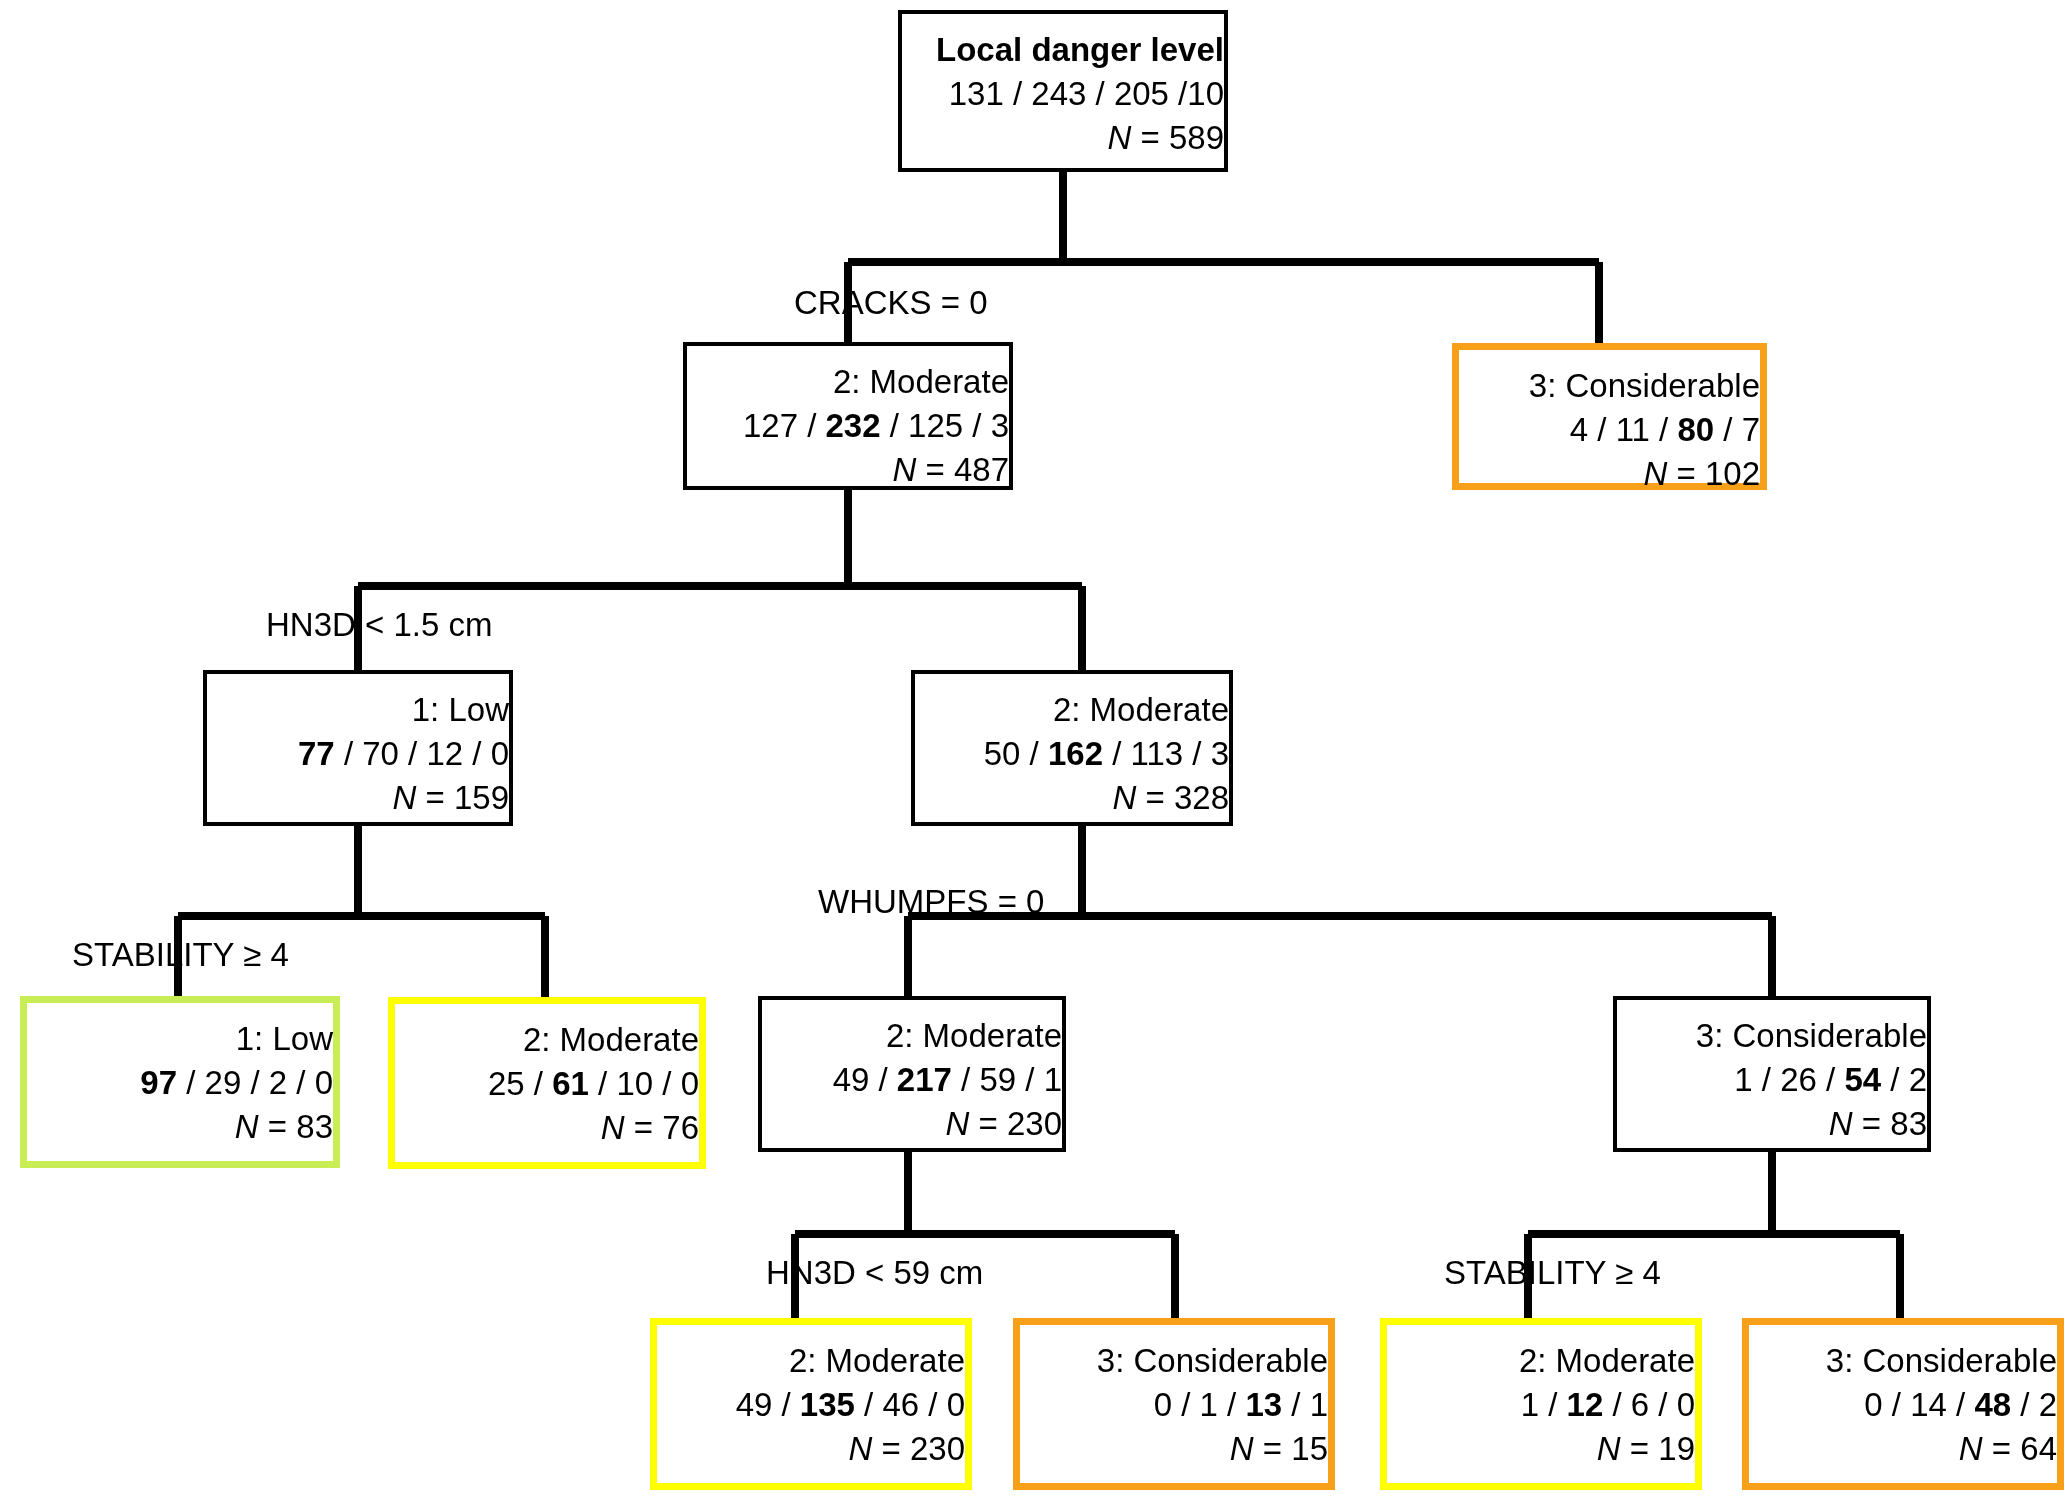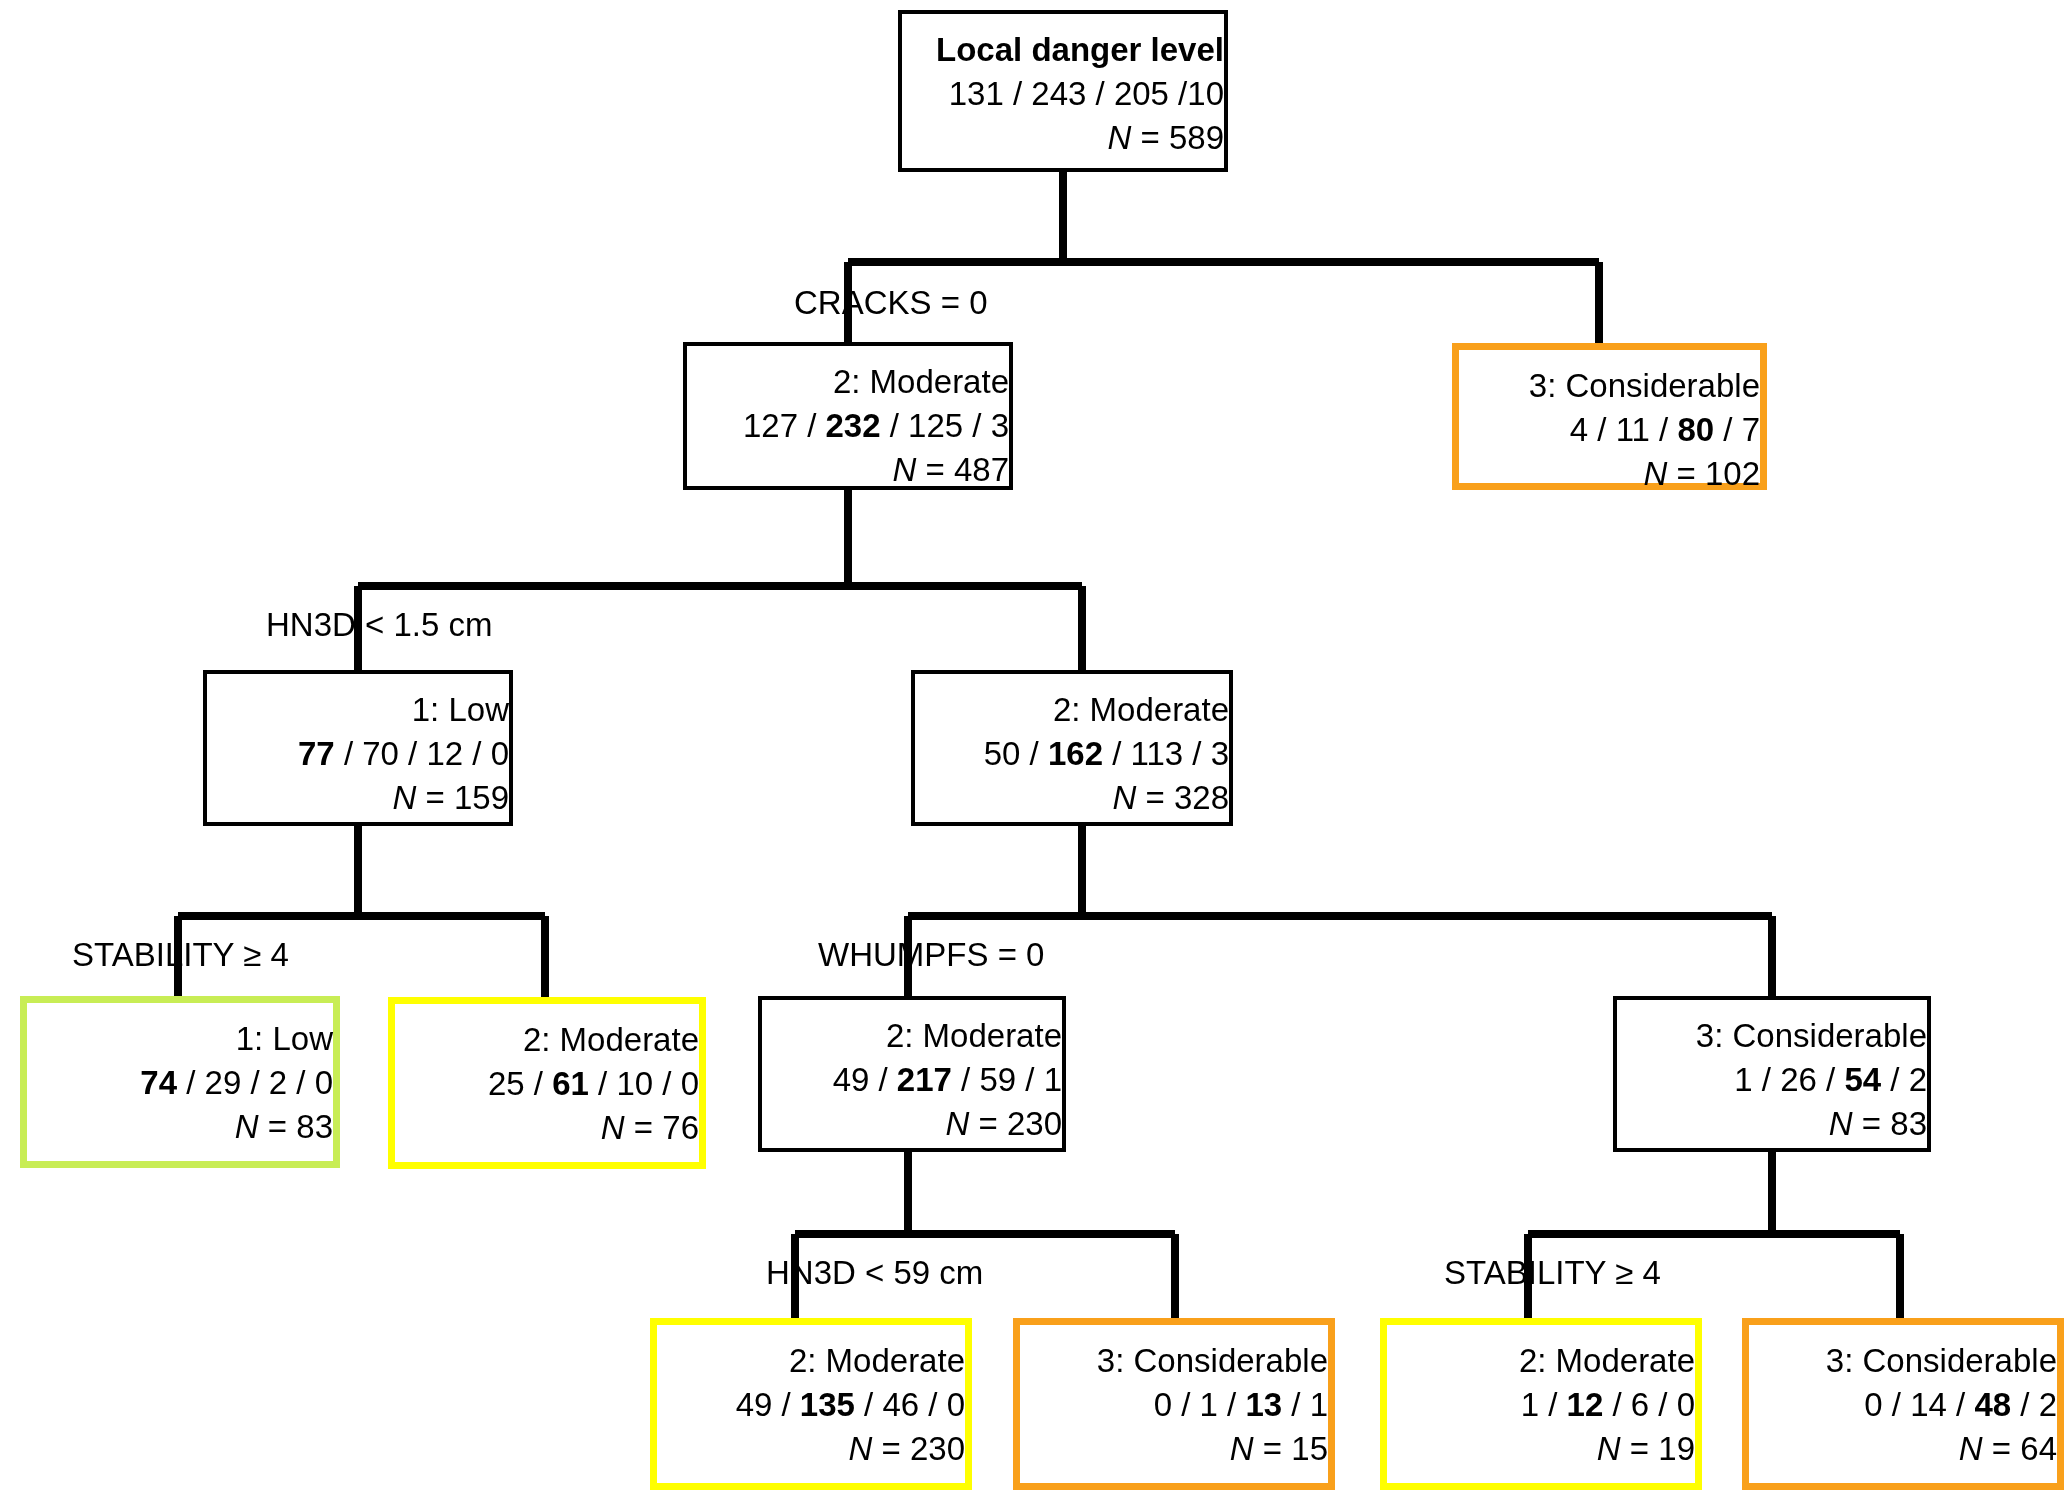--- a/index.html
+++ b/index.html
@@ -130,21 +130,21 @@
   </div>
 
   <div class="node" style="left:911px; top:670px; width:322px; height:156px;">
     <div class="node-line node-title">2: Moderate</div>
     <div class="node-line node-counts">50 / <b>162</b> / 113 / 3</div>
     <div class="node-line node-n"><span class="italic-n">N</span> = 328</div>
   </div>
 
   <div class="node green" style="left:20px; top:996px; width:320px; height:172px;">
     <div class="node-line node-title">1: Low</div>
-    <div class="node-line node-counts"><b>74</b> / 29 / 2 / 0</div>
+    <div class="node-line node-counts"><b>97</b> / 29 / 2 / 0</div>
     <div class="node-line node-n"><span class="italic-n">N</span> = 83</div>
   </div>
 
   <div class="node yellow" style="left:388px; top:997px; width:318px; height:172px;">
     <div class="node-line node-title">2: Moderate</div>
     <div class="node-line node-counts">25 / <b>61</b> / 10 / 0</div>
     <div class="node-line node-n"><span class="italic-n">N</span> = 76</div>
   </div>
 
   <div class="node" style="left:758px; top:996px; width:308px; height:156px;">
@@ -182,19 +182,19 @@
     <div class="node-line node-counts">0 / 14 / <b>48</b> / 2</div>
     <div class="node-line node-n"><span class="italic-n">N</span> = 64</div>
   </div>
 
   <div class="edge-label" style="left:750px; top:284px;margin-left:44px;">CRACKS = 0</div>
 
   <div class="edge-label" style="left:266px; top:606px;">HN3D &lt; 1.5 cm</div>
 
   <div class="edge-label" style="left:72px; top:936px;">STABILITY ≥ 4</div>
 
-  <div class="edge-label" style="left:818px; top:936px;">WHUMPFS = 0</div>
+  <div class="edge-label" style="left:818px; top:883px;">WHUMPFS = 0</div>
 
   <div class="edge-label" style="left:718px; top:1254px;margin-left:48px;">HN3D &lt; 59 cm</div>
 
   <div class="edge-label" style="left:1444px; top:1254px;">STABILITY ≥ 4</div>
 
 </div>
 
 </body></html>

